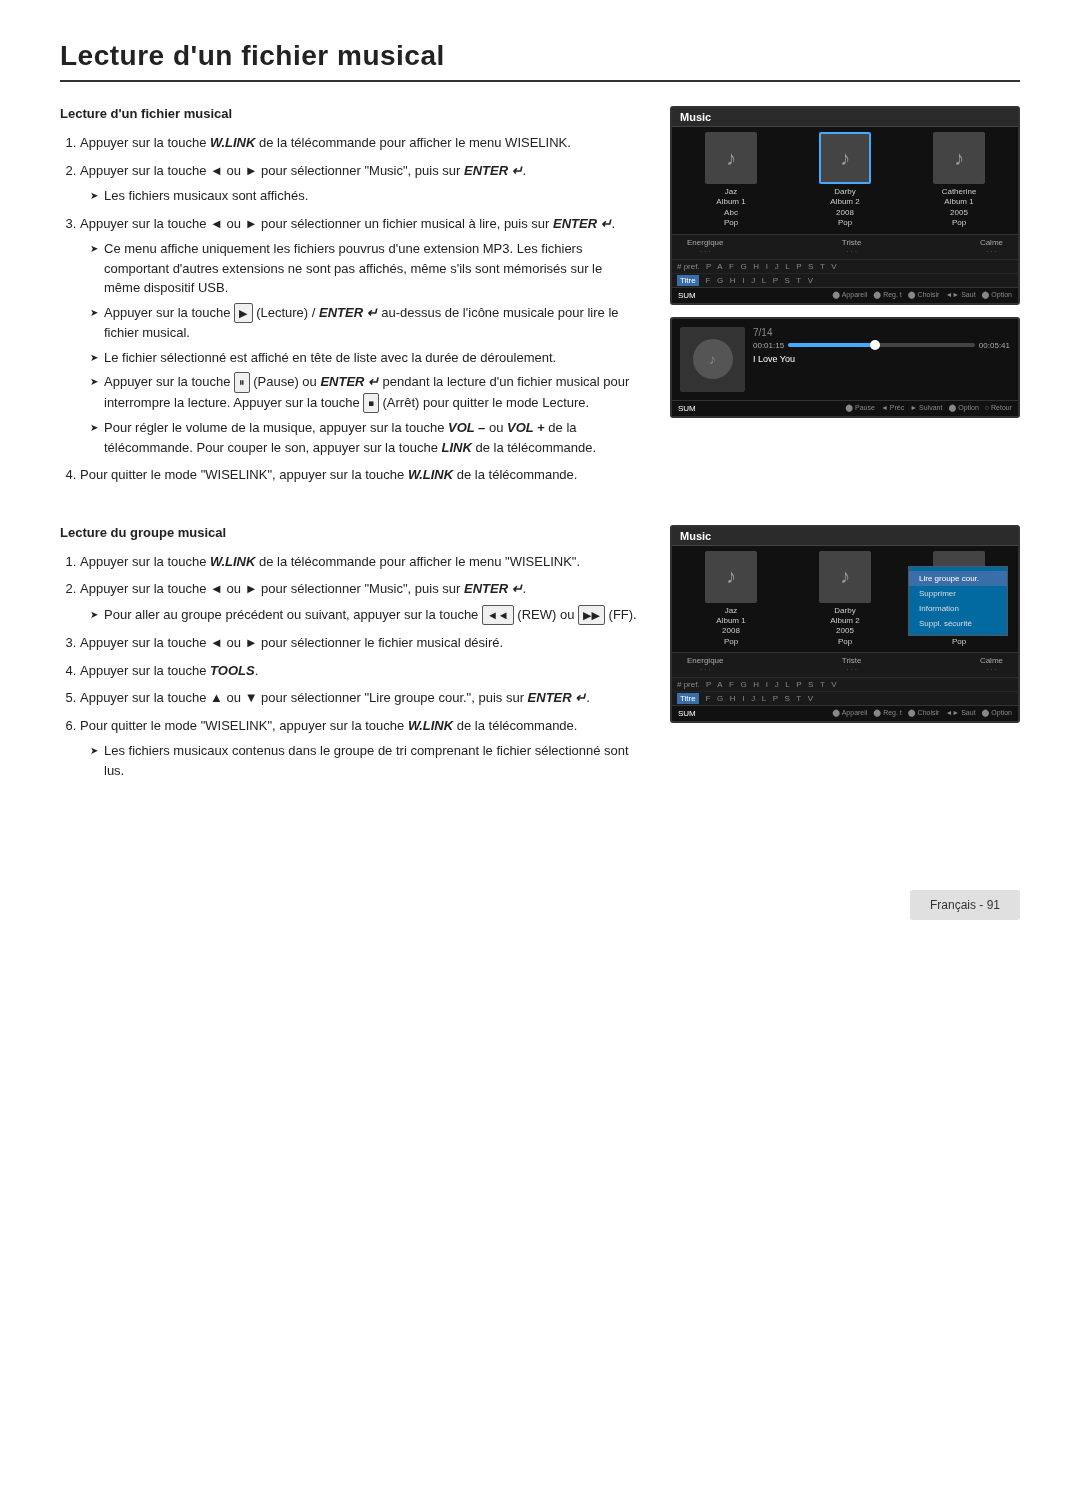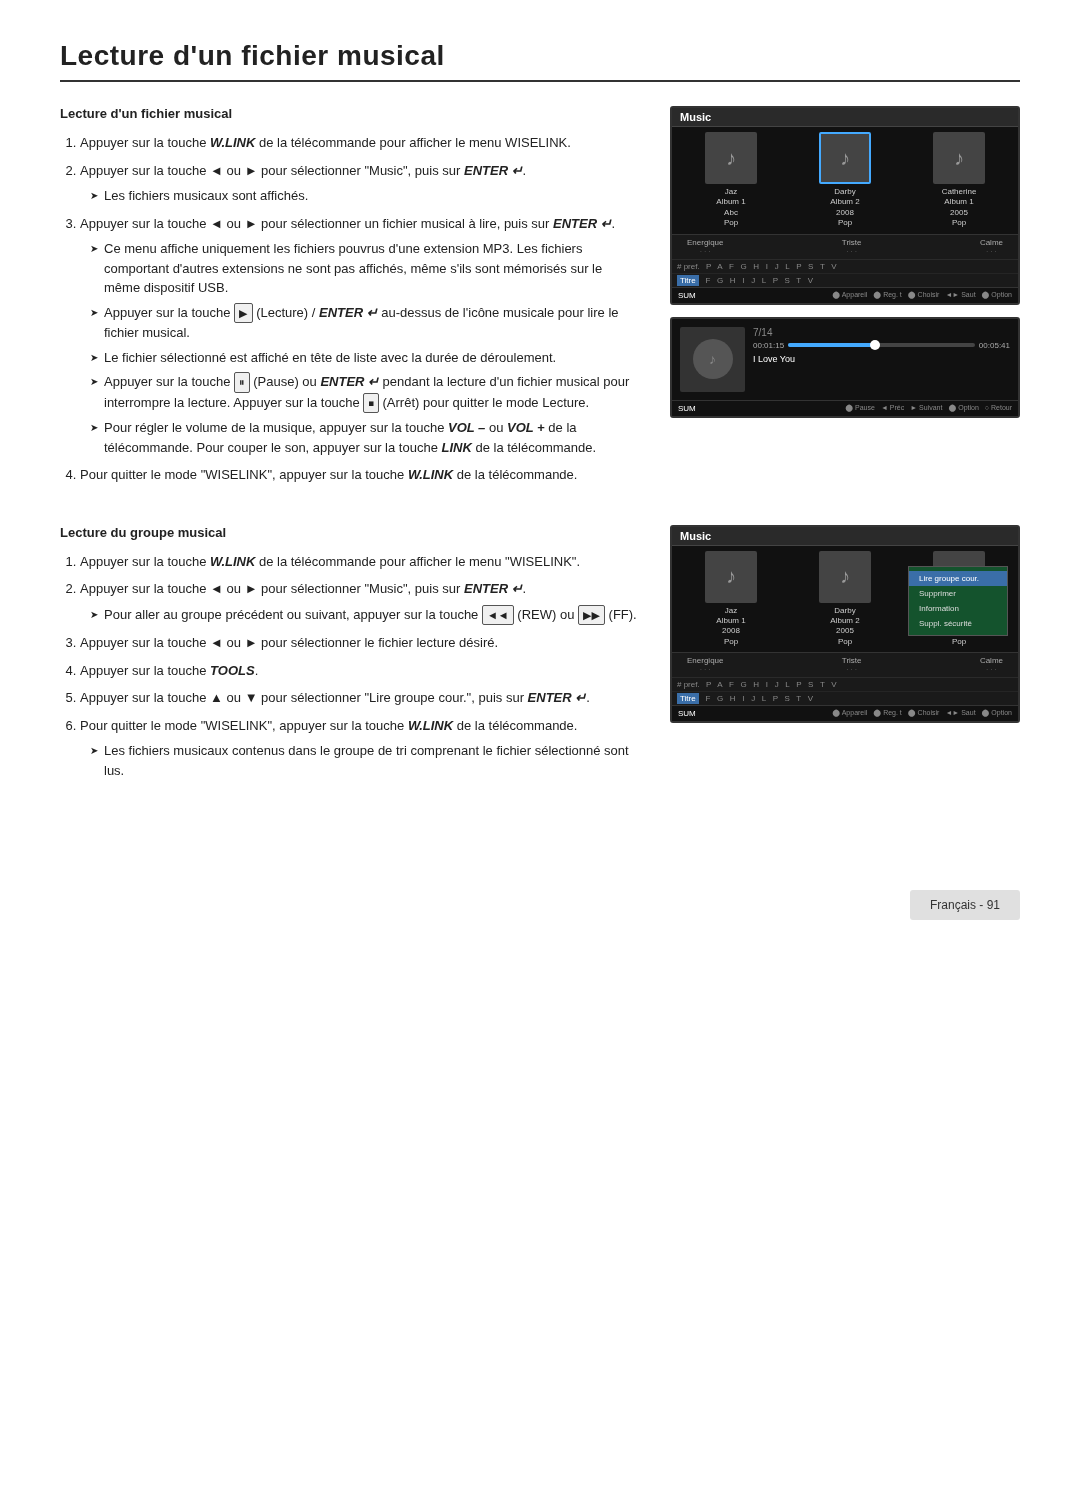--- a/index.html
+++ b/index.html
@@ -234,21 +234,21 @@
       display: flex;
       justify-content: space-between;
       font-size: 7px;
       color: #888;
     }
     
     .context-menu-overlay {
       position: absolute;
       top: 20px;
       right: 10px;
-      background: #14532d;
+      background: #0369a1;
       border: 1px solid #555;
       padding: 4px 0;
       z-index: 10;
       min-width: 100px;
     }
     .context-menu-item {
       padding: 3px 10px;
       font-size: 8px;
       color: #ddd;
     }
@@ -405,21 +405,21 @@
       <li>
         Appuyer sur la touche <span class="bold">W.LINK</span> de la télécommande pour afficher le menu "WISELINK".
       </li>
       <li>
         Appuyer sur la touche ◄ ou ► pour sélectionner "Music", puis sur <span class="bold">ENTER ↵</span>.
         <ul class="sub-list">
           <li>Pour aller au groupe précédent ou suivant, appuyer sur la touche <span class="inline-btn">◄◄</span> (REW) ou <span class="inline-btn">▶▶</span> (FF).</li>
         </ul>
       </li>
       <li>
-        Appuyer sur la touche ◄ ou ► pour sélectionner le fichier lecture désiré.
+        Appuyer sur la touche ◄ ou ► pour sélectionner le fichier musical désiré.
       </li>
       <li>
         Appuyer sur la touche <span class="bold">TOOLS</span>.
       </li>
       <li>
         Appuyer sur la touche ▲ ou ▼ pour sélectionner "Lire groupe cour.", puis sur <span class="bold">ENTER ↵</span>.
       </li>
       <li>
         Pour quitter le mode "WISELINK", appuyer sur la touche <span class="bold">W.LINK</span> de la télécommande.
         <ul class="sub-list">

